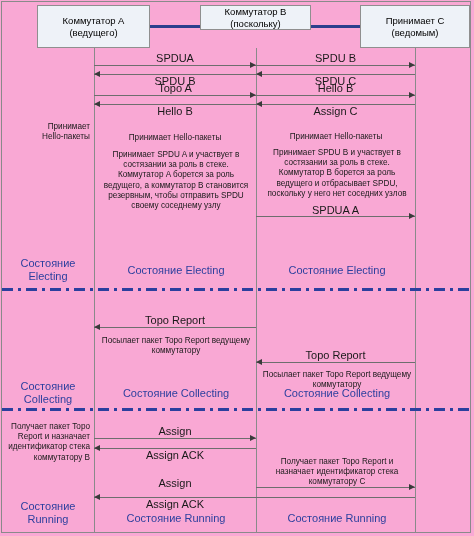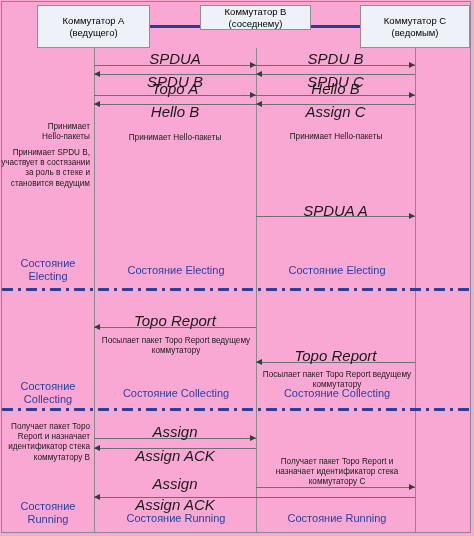--- a/index.html
+++ b/index.html
@@ -72,26 +72,25 @@
     height: 0;
     border-top: 3.5px solid transparent;
     border-bottom: 3.5px solid transparent;
   }
   .arrowhead.right { border-left: 6px solid #3a3a3a; }
   .arrowhead.left  { border-right: 6px solid #3a3a3a; }
 
   
   .msg-label {
     position: absolute;
-    font-size: 15px;
+    font-size: 11px;
     line-height: 11px;
     color: #1a1a1a;
     text-align: center;
     white-space: nowrap;
-    font-style: italic;
   }
 
   
   .note {
     position: absolute;
     font-size: 8.2px;
     line-height: 10.2px;
     color: #1a1a1a;
   }
   .note.c { text-align: center; }
@@ -126,25 +125,25 @@
 
   <div class="frame"></div>
 
   <div class="node-box" style="left:37px; top:5px; width:113px; height:43px;">
     <span class="nb-line">Коммутатор A</span>
     <span class="nb-line">(ведущего)</span>
   </div>
 
   <div class="node-box" style="left:200px; top:5px; width:111px; height:25px;text-align:right;">
     <span class="nb-line">Коммутатор B</span>
-    <span class="nb-line">(соседнему)</span>
+    <span class="nb-line">(поскольку)</span>
   </div>
 
   <div class="node-box" style="left:360px; top:5px; width:110px; height:43px;">
-    <span class="nb-line">Коммутатор C</span>
+    <span class="nb-line">Принимает C</span>
     <span class="nb-line">(ведомым)</span>
   </div>
 
   <div class="link-blue" style="left:150px; top:25px; width:50px;"></div>
   <div class="link-blue" style="left:311px; top:25px; width:49px;"></div>
 
   <div class="lifeline" style="left:94px; top:48px; height:485px;"></div>
   <div class="lifeline" style="left:256px; top:48px; height:485px;"></div>
   <div class="lifeline" style="left:415px; top:48px; height:485px;"></div>
 
@@ -175,25 +174,26 @@
   <div class="msg" style="left:256px; top:95px; width:159px;"></div>
   <div class="arrowhead right" style="left:409px; top:91.5px;"></div>
   <div class="msg-label" style="left:256px; top:83px; width:159px;">Hello B</div>
 
   <div class="msg" style="left:256px; top:104px; width:159px;"></div>
   <div class="arrowhead left" style="left:256px; top:100.5px;"></div>
   <div class="msg-label" style="left:256px; top:106px; width:159px;">Assign C</div>
 
   <div class="note r" style="left:4px; top:122px; width:86px; white-space:pre-line;">Принимает
 Hello-пакеты</div>
-  <div class="note r" style="left:0px; top:148px; width:90px;">Принимает SPDU B, участвует в состязании за роль в стеке и становится ведущим</div>
 
   <div class="note c" style="left:100px; top:133px; width:150px;">Принимает Hello-пакеты</div>
+  <div class="note c" style="left:100px; top:150px; width:152px;">Принимает SPDU A и участвует в состязании за роль в стеке. Коммутатор A борется за роль ведущего, а коммутатор B становится резервным, чтобы отправить SPDU своему соседнему узлу</div>
 
   <div class="note c" style="left:261px; top:132px; width:150px;">Принимает Hello-пакеты</div>
+  <div class="note c" style="left:261px; top:148px; width:152px;">Принимает SPDU B и участвует в состязании за роль в стеке. Коммутатор B борется за роль ведущего и отбрасывает SPDU, поскольку у него нет соседних узлов</div>
 
   <div class="msg" style="left:256px; top:216px; width:159px;"></div>
   <div class="arrowhead right" style="left:409px; top:212.5px;"></div>
   <div class="msg-label" style="left:256px; top:205px; width:159px;">SPDUA A</div>
 
 
   <div class="state-label two-line" style="left:6px; top:257px; width:84px; white-space:pre-line;">Состояние
 Electing</div>
   <div class="state-label" style="left:100px; top:264px; width:152px;">Состояние Electing</div>
   <div class="state-label" style="left:261px; top:264px; width:152px;">Состояние Electing</div>

